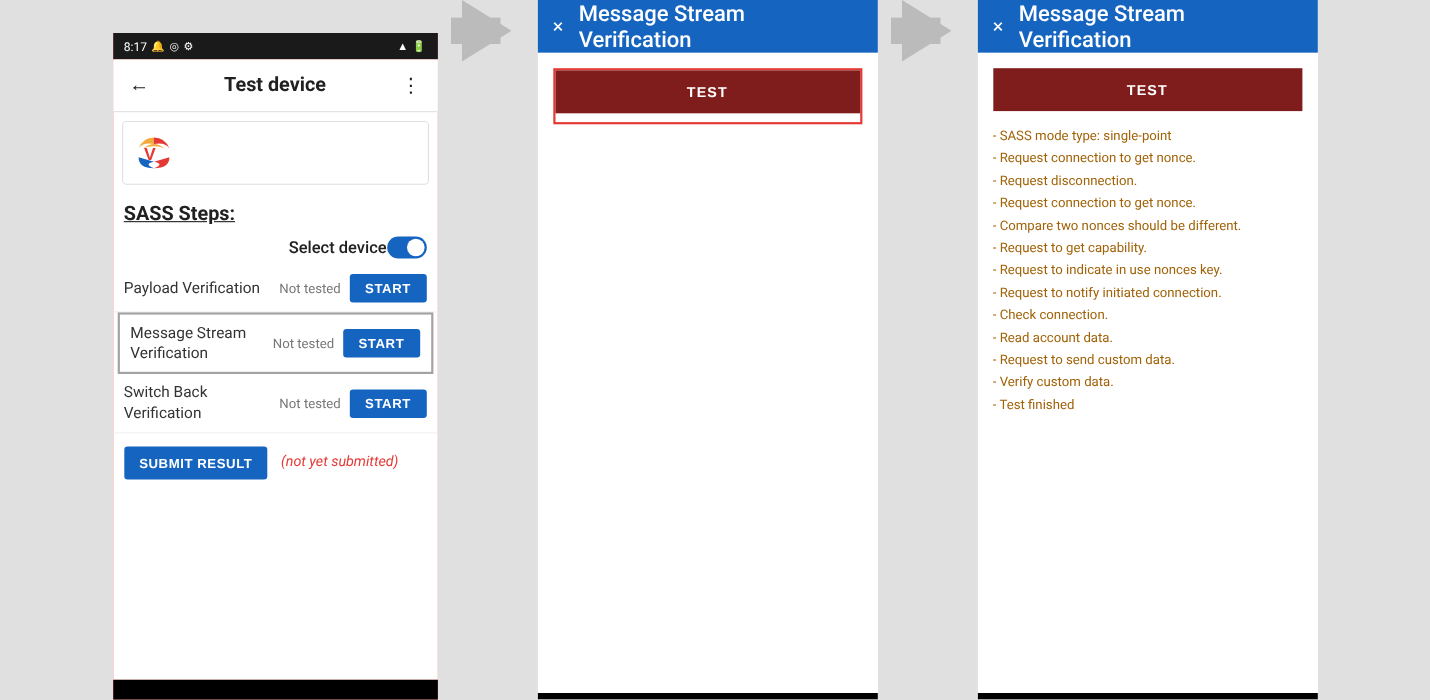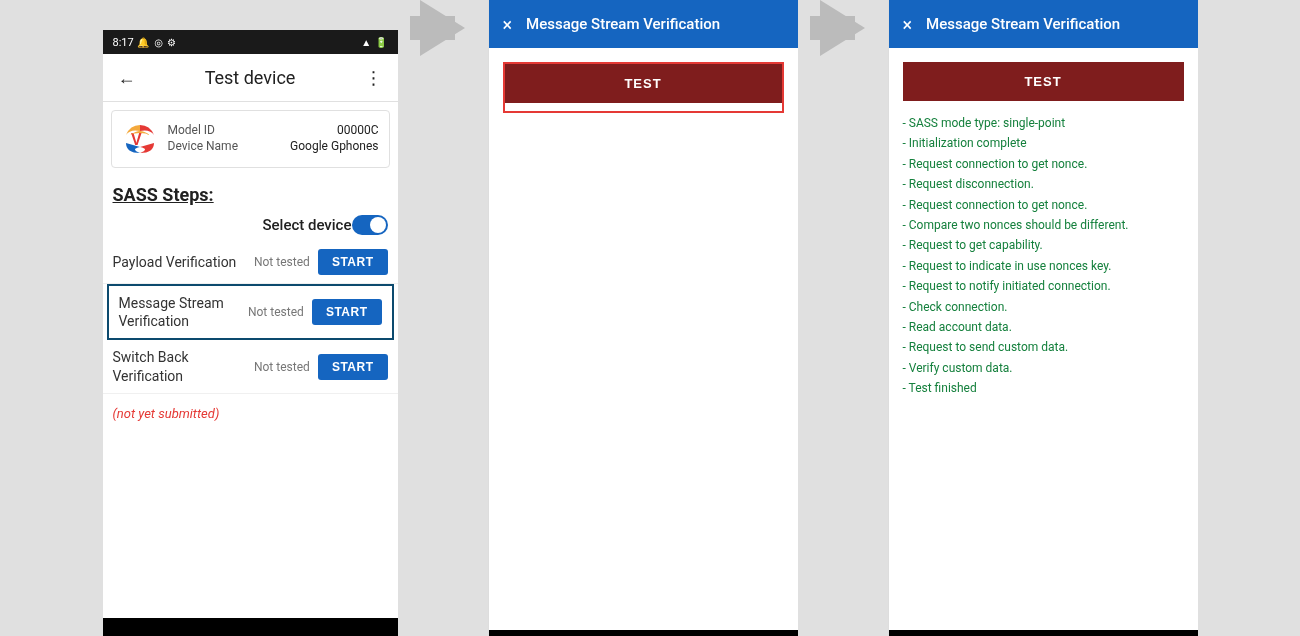--- a/index.html
+++ b/index.html
@@ -51,21 +51,21 @@
       background: #fff;
       display: flex;
       align-items: center;
       justify-content: space-between;
       padding: 0 8px;
       height: 48px;
       border-bottom: 1px solid #e0e0e0;
     }
     .top-bar-title {
       font-size: 18px;
-      font-weight: 400;
+      font-weight: 700;
       color: #212121;
     }
     .icon-btn {
       width: 32px; height: 32px;
       display: flex; align-items: center; justify-content: center;
       cursor: pointer;
       color: #212121;
       font-size: 18px;
     }
 
@@ -248,21 +248,21 @@
       height: 48px;
       gap: 14px;
       flex-shrink: 0;
     }
     .dialog-close-icon {
       font-size: 18px;
       cursor: pointer;
       color: #fff;
     }
     .dialog-title {
-      font-size: 15px;
+      font-size: 20px;
       font-weight: 500;
       color: #fff;
     }
 
     .dialog-body {
       flex: 1;
       padding: 14px;
       background: #fff;
       overflow-y: auto;
     }
@@ -288,21 +288,21 @@
     .dialog-footer {
       background: #000;
       height: 6px;
       flex-shrink: 0;
     }
 
     
     .result-text {
       font-size: 12px;
       line-height: 1.7;
-      color: #15803d;
+      color: #a16207;
       padding-top: 4px;
     }
 
     
     .flex-grow { flex: 1; }
   </style>
 </head>
 <body>
 
 <div class="phone-container">
@@ -331,60 +331,51 @@
     <div class="device-info-card">
 
       <svg class="logo-icon" viewBox="0 0 36 36">
         <path d="M18 4 Q8 4 4 14 Q8 8 18 10 Z" fill="#f4a93c"></path>
         <path d="M18 4 Q28 4 32 14 Q28 8 18 10 Z" fill="#e53935"></path>
         <path d="M4 22 Q4 32 18 32 Q8 28 18 26 Z" fill="#1565c0"></path>
         <path d="M32 22 Q32 32 18 32 Q28 28 18 26 Z" fill="#e53935"></path>
         <text x="9" y="24" font-size="16" font-weight="bold" fill="#e53935" font-family="Arial">V</text>
         <path d="M8 14 Q14 10 18 10 Q22 10 28 14 Q24 12 18 12 Q12 12 8 14" fill="#f4a93c"></path>
       </svg>
-      <div class="device-fields">
-        <div class="device-row">
-          <span>Model ID</span>
-          <span class="device-row-val">00000C</span>
-        </div>
-        <div class="device-row">
-          <span>Device Name</span>
-          <span class="device-row-val">Google Gphones</span>
-        </div>
-      </div>
     </div>
 
     <div class="section-title">SASS Steps:</div>
 
     <div class="select-device-row">
       <span class="select-device-label">Select device</span>
       <div class="toggle"></div>
     </div>
 
     <div class="step-row">
       <span class="step-label">Payload Verification</span>
       <span class="step-status">Not tested</span>
       <button class="start-btn">START</button>
     </div>
 
-    <div style="border: 2px solid #0c4a6e; margin: 0 4px;">
+    <div style="border: 2px solid #a3a3a3; margin: 0 4px;">
       <div class="step-row" style="border-bottom: none;">
         <span class="step-label">Message Stream<br>Verification</span>
         <span class="step-status">Not tested</span>
         <button class="start-btn">START</button>
       </div>
     </div>
 
     <div class="step-row">
       <span class="step-label">Switch Back Verification</span>
       <span class="step-status">Not tested</span>
       <button class="start-btn">START</button>
     </div>
 
     <div class="submit-row">
+      <button class="submit-btn">SUBMIT RESULT</button>
       <span class="not-submitted">(not yet submitted)</span>
     </div>
 
     <div class="flex-grow"></div>
   </div>
 
   <div class="nav-bar">
     <div class="nav-icon">◀</div>
     <div class="nav-icon">●</div>
     <div class="nav-icon">■</div>
@@ -414,21 +405,20 @@
 
 <div class="dialog-container">
   <div class="dialog-header">
     <span class="dialog-close-icon">×</span>
     <span class="dialog-title">Message Stream Verification</span>
   </div>
   <div class="dialog-body">
     <button class="test-btn">TEST</button>
     <div class="result-text" id="result-lines">
         <div>- SASS mode type: single-point</div>
-        <div>- Initialization complete</div>
         <div>- Request connection to get nonce.</div>
         <div>- Request disconnection.</div>
         <div>- Request connection to get nonce.</div>
         <div>- Compare two nonces should be different.</div>
         <div>- Request to get capability.</div>
         <div>- Request to indicate in use nonces key.</div>
         <div>- Request to notify initiated connection.</div>
         <div>- Check connection.</div>
         <div>- Read account data.</div>
         <div>- Request to send custom data.</div>

